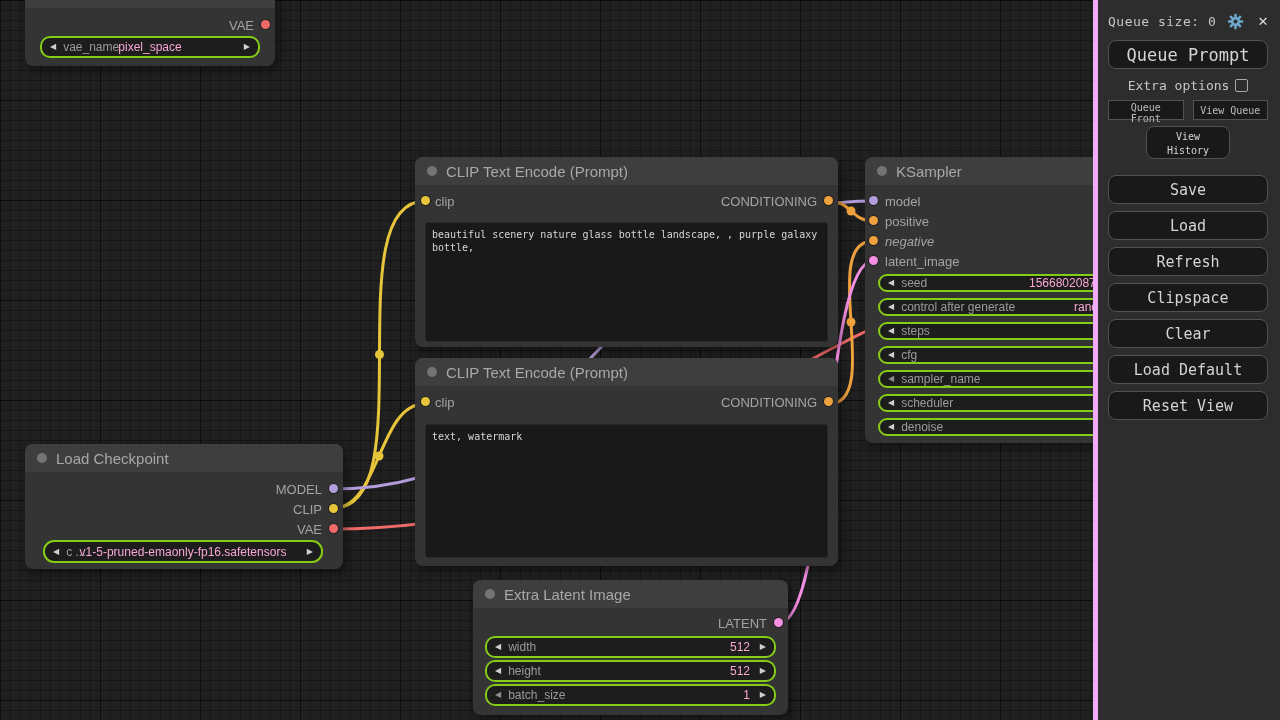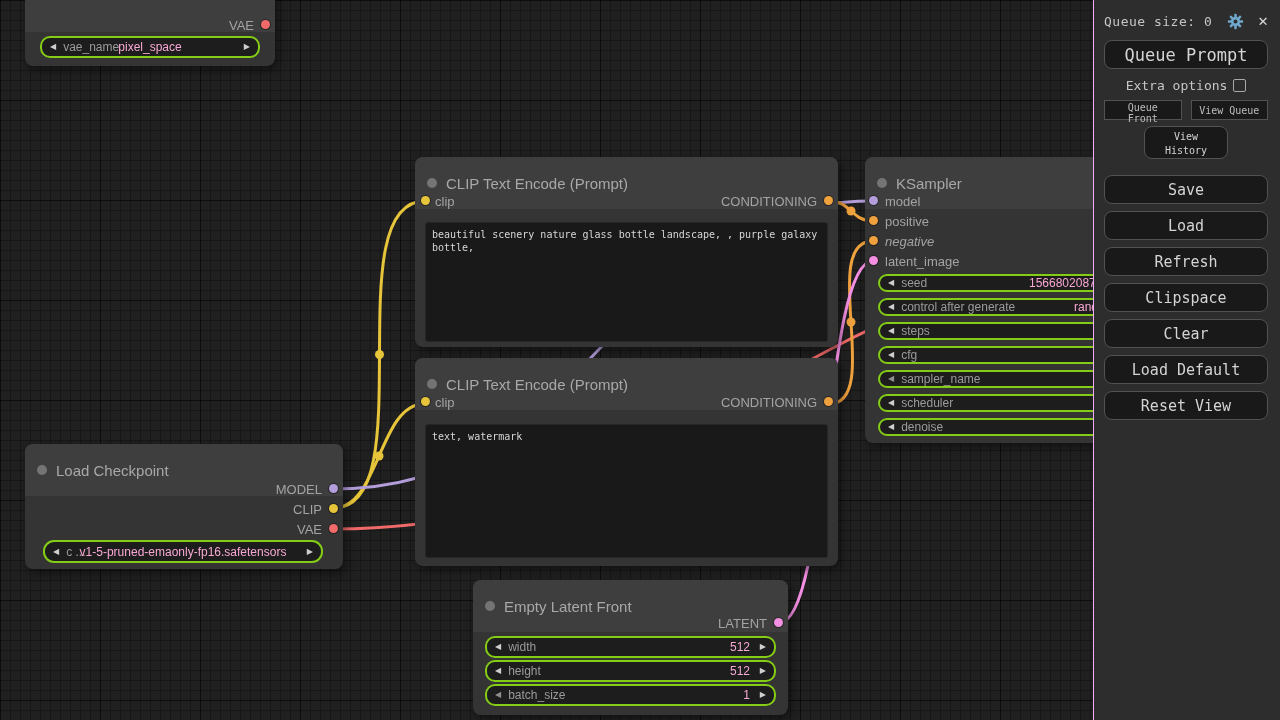--- a/index.html
+++ b/index.html
@@ -16,21 +16,21 @@
     background-size:100px 100px,100px 100px,10px 10px,10px 10px;}
 
   
   svg.wires{position:absolute;left:0;top:0;z-index:1;pointer-events:none;}
   svg.wires path{fill:none;stroke-width:3;stroke-linecap:round;}
 
   
   .node{position:absolute;z-index:2;background:#343434;border-radius:8px;
         box-shadow:3px 4px 10px rgba(0,0,0,.45);}
   .titlebar{height:28px;background:#3e3e3e;border-radius:8px 8px 0 0;
-            display:flex;align-items:center;padding:12px 12px;gap:9px;}
+            display:flex;align-items:center;padding:0 12px;gap:9px;}
   .title-dot{width:10px;height:10px;border-radius:50%;background:#747474;flex:none;}
   .title-text{font-size:15px;color:#a8a8a8;white-space:nowrap;}
   .prow{position:absolute;left:0;right:0;height:20px;display:flex;align-items:center;}
   .pdot{position:absolute;width:9px;height:9px;border-radius:50%;top:5px;
         box-shadow:0 0 0 1px rgba(0,0,0,.35);}
   .pdot.in{left:5.5px;} .pdot.out{right:5px;}
   .plabel{font-size:13px;color:#a3a3a3;white-space:nowrap;}
   .plabel.in{margin-left:20px;} .plabel.out{margin-left:auto;margin-right:21px;}
   .c-clip{background:#e7c53a;} .c-cond{background:#efa13e;} .c-model{background:#b39ddb;}
   .c-latent{background:#f58fe4;} .c-vae{background:#f16a6a;}
@@ -70,21 +70,21 @@
   #node-ksampler .w3{top:189px;} #node-ksampler .w4{top:213px;} #node-ksampler .w5{top:237px;}
   #node-ksampler .w6{top:261px;}
   #node-latent{left:473px;top:580px;width:315px;height:135px;}
   #node-latent .prow{top:33px;}
   #node-latent .widget{left:12px;right:12px;}
   #node-latent .w0{top:56px;} #node-latent .w1{top:80px;} #node-latent .w2{top:104px;}
   #node-latent .wvalue{margin-right:16px;}
 
   
   .menu{position:absolute;top:0;right:0;bottom:0;left:1093px;z-index:5;
-        background:#2d2d2d;border-left:1px solid #f0abfc;
+        background:#2d2d2d;border-left:5px solid #f0abfc;
         font-family:"DejaVu Sans Mono",monospace;color:#c6c6c6;
         padding:8px 12px 0 10px;box-sizing:border-box;}
   .menu-header{display:flex;align-items:center;height:26px;margin-bottom:6px;}
   .queue-size{font-size:13px;letter-spacing:.5px;}
   .gear{margin-left:auto;cursor:pointer;display:flex;}
   .close-x{margin-left:14px;font-size:16px;color:#d9d9d9;cursor:pointer;line-height:1;}
   .mbtn{display:block;width:100%;box-sizing:border-box;background:#191919;
         border:1px solid #525252;border-radius:8px;color:#d4d4d4;
         font-family:"DejaVu Sans Mono",monospace;text-align:center;cursor:pointer;}
   .mbtn.big{height:29px;font-size:17px;margin-bottom:0;}
@@ -240,21 +240,21 @@
   <div class="widget w6">
     <span class="arr arr-l"></span>
     <span class="wlabel">denoise</span>
     <span class="wvalue"></span>
   </div>
 </div>
 
 <div class="node" id="node-latent">
   <div class="titlebar">
     <span class="title-dot"></span>
-    <span class="title-text">Empty Latent Front</span>
+    <span class="title-text">Extra Latent Image</span>
   </div>
   <div class="prow">
     <span class="plabel out">LATENT</span>
     <span class="pdot out c-latent"></span>
   </div>
   <div class="widget w0">
     <span class="arr arr-l"></span>
     <span class="wlabel">width</span>
     <span class="wvalue">512</span>
     <span class="arr arr-r warr-r"></span>

